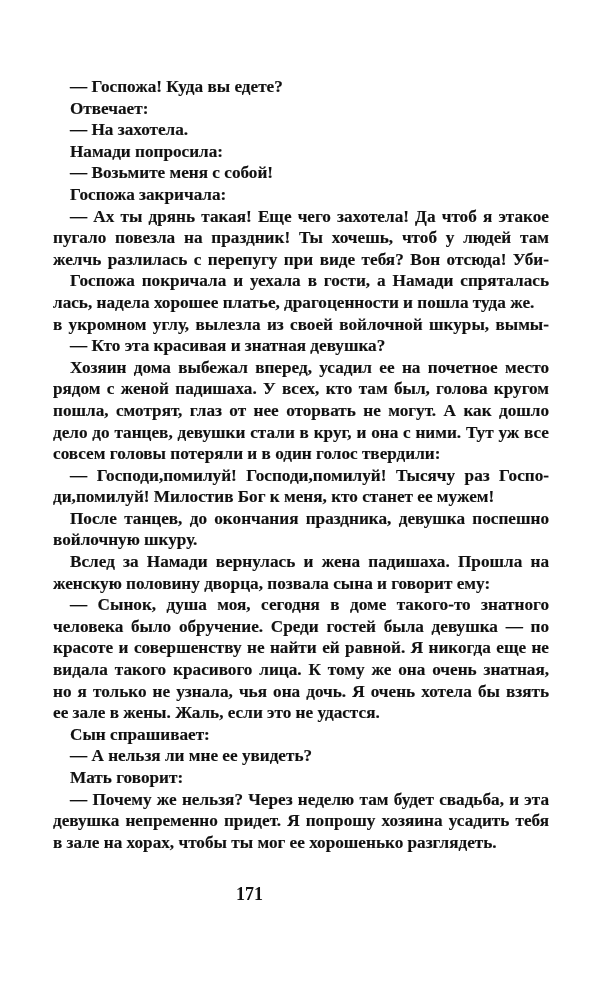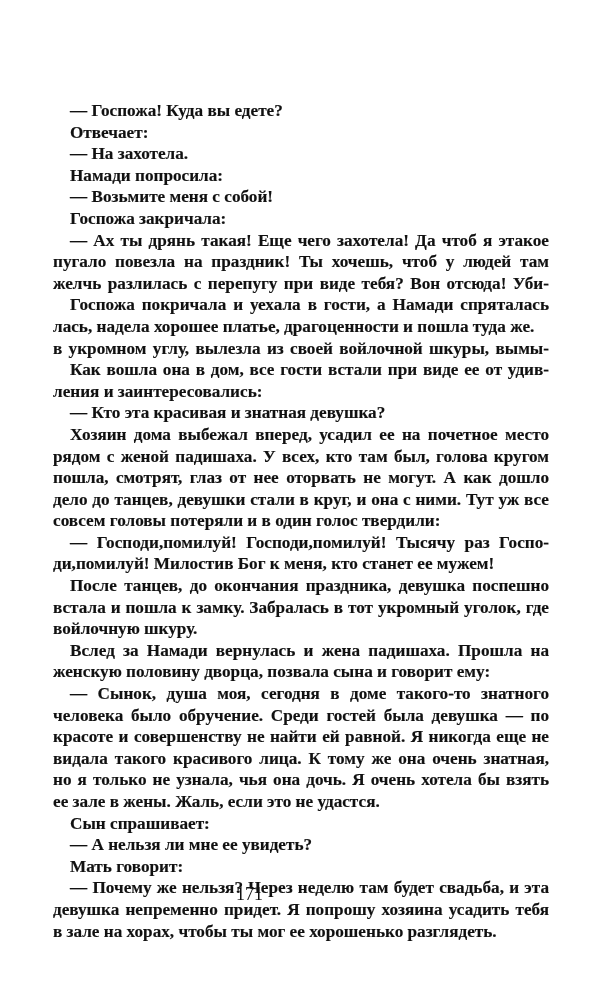--- a/index.html
+++ b/index.html
@@ -16,21 +16,20 @@
     .page {
       position: absolute;
       left: 53px;
       top: 76px;
       width: 496px;
       font-family: "Liberation Serif", "DejaVu Serif", serif;
       font-size: 17.2px;
       line-height: 21.6px;
       color: #111111;
       font-weight: bold;
-      margin-top: 24px;
       -webkit-text-stroke: 0.15px #111;
     }
     .line {
       display: block;
       white-space: nowrap;
       text-align: justify;
       text-align-last: justify;
     }
     .line.last {
       text-align-last: left;
@@ -39,21 +38,21 @@
       padding-left: 17px;
     }
     .page-number {
       position: absolute;
       left: 0;
       width: 499px;
       top: 884px;
       text-align: center;
       font-family: "Liberation Serif", "DejaVu Serif", serif;
       font-size: 18px;
-      font-weight: normal;
+      font-weight: bold;
       color: #111111;
     }
   </style>
 </head>
 <body>
 
 <div class="page" id="page-body">
     <div class="para-block">
       <span class="line indent last">— Госпожа! Куда вы едете?</span>
     </div>
@@ -76,40 +75,35 @@
       <span class="line indent">— Ах ты дрянь такая! Еще чего захотела! Да чтоб я этакое</span>
       <span class="line">пугало повезла на праздник! Ты хочешь, чтоб у людей там</span>
       <span class="line">желчь разлилась с перепугу при виде тебя? Вон отсюда! Уби-</span>
     </div>
     <div class="para-block">
       <span class="line indent">Госпожа покричала и уехала в гости, а Намади спряталась</span>
       <span class="line last">лась, надела хорошее платье, драгоценности и пошла туда же.</span>
       <span class="line">в укромном углу, вылезла из своей войлочной шкуры, вымы-</span>
     </div>
     <div class="para-block">
-      <span class="line indent">Как вошла она в дом, все гости встали при виде ее от удив-</span>
-      <span class="line last">ления и заинтересовались:</span>
-    </div>
-    <div class="para-block">
       <span class="line indent last">— Кто эта красивая и знатная девушка?</span>
     </div>
     <div class="para-block">
       <span class="line indent">Хозяин дома выбежал вперед, усадил ее на почетное место</span>
       <span class="line">рядом с женой падишаха. У всех, кто там был, голова кругом</span>
       <span class="line">пошла, смотрят, глаз от нее оторвать не могут. А как дошло</span>
       <span class="line">дело до танцев, девушки стали в круг, и она с ними. Тут уж все</span>
       <span class="line last">совсем головы потеряли и в один голос твердили:</span>
     </div>
     <div class="para-block">
       <span class="line indent">— Господи,помилуй! Господи,помилуй! Тысячу раз Госпо-</span>
       <span class="line last">ди,помилуй! Милостив Бог к меня, кто станет ее мужем!</span>
     </div>
     <div class="para-block">
       <span class="line indent">После танцев, до окончания праздника, девушка поспешно</span>
-      <span class="line">встала и пошла к замку. Забралась в тот укромный уголок, где</span>
       <span class="line last">войлочную шкуру.</span>
     </div>
     <div class="para-block">
       <span class="line indent">Вслед за Намади вернулась и жена падишаха. Прошла на</span>
       <span class="line last">женскую половину дворца, позвала сына и говорит ему:</span>
     </div>
     <div class="para-block">
       <span class="line indent">— Сынок, душа моя, сегодня в доме такого-то знатного</span>
       <span class="line">человека было обручение. Среди гостей была девушка — по</span>
       <span class="line">красоте и совершенству не найти ей равной. Я никогда еще не</span>

